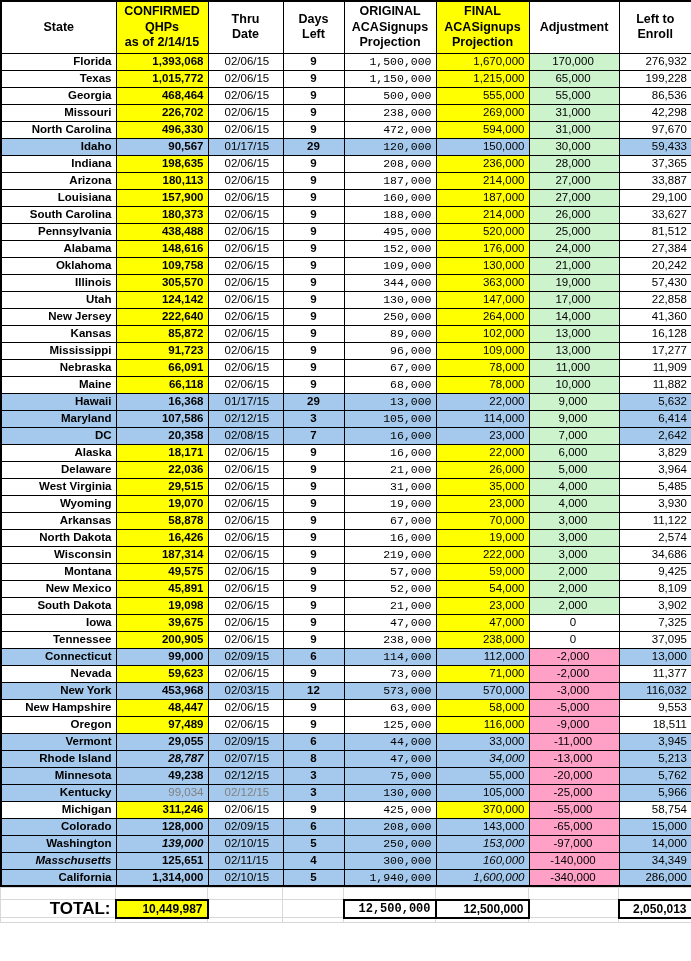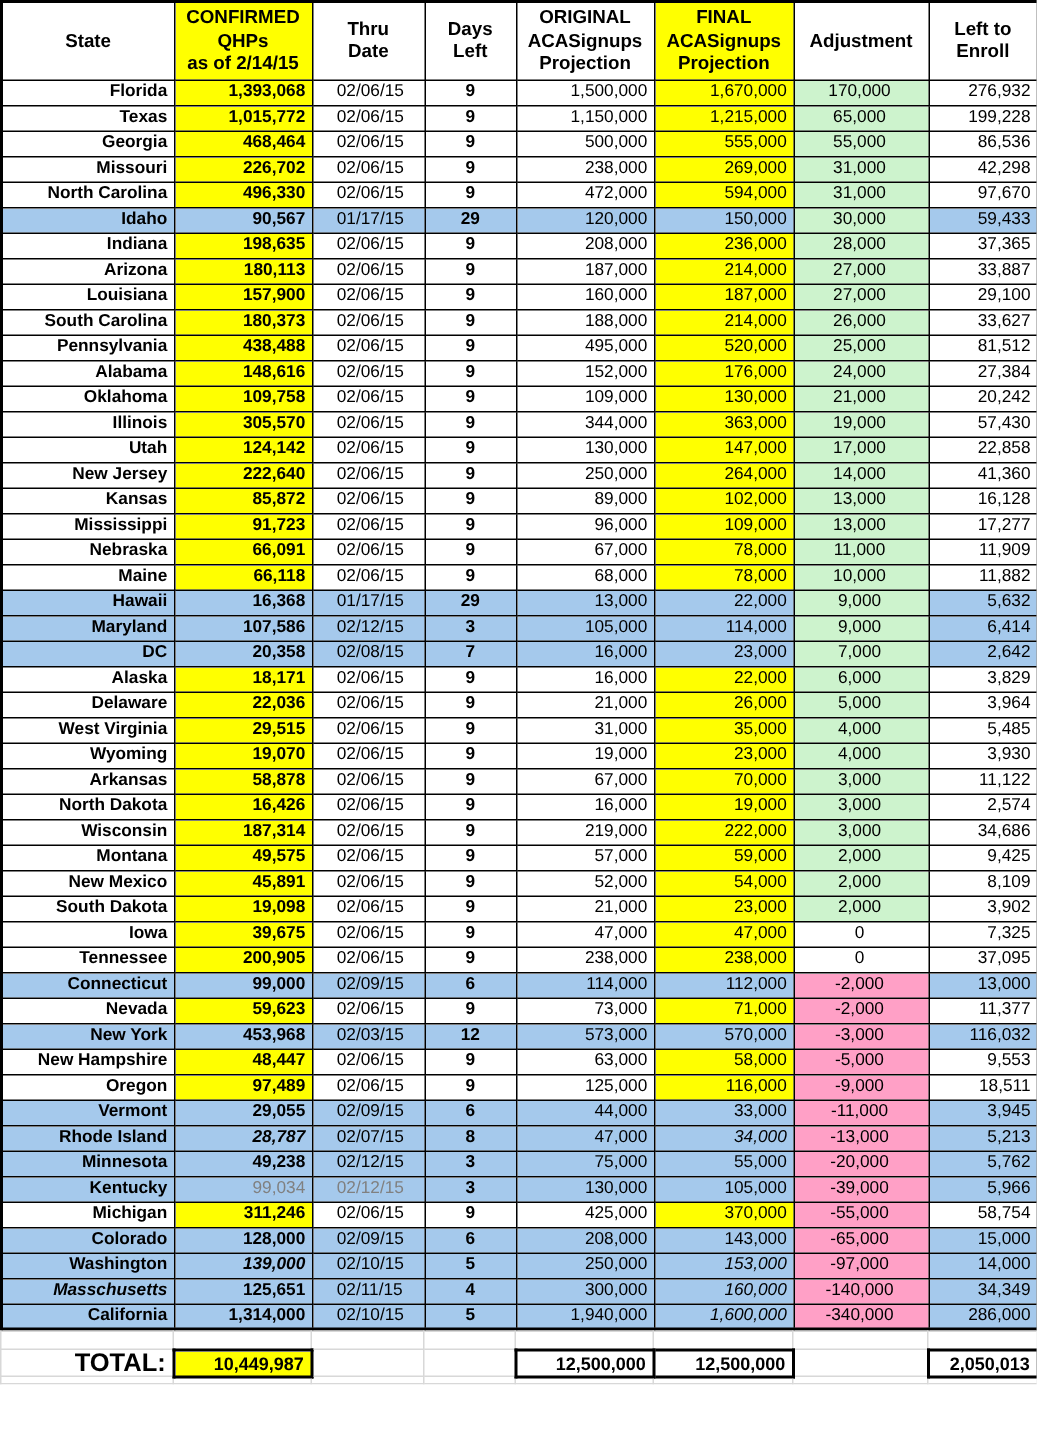--- a/index.html
+++ b/index.html
@@ -60,21 +60,21 @@
   td.pbg { background: var(--pink) !important; }
 
   .b   { font-weight: 700; }
   .it  { font-style: italic; }
   .gray { color: var(--graytext) !important; font-weight: 400 !important; }
 
   .c-state { text-align: right; margin-top: 34px; }
   .c-qhp   { text-align: right; margin-top: 20px; }
   .c-thru  { text-align: right; padding: 0 16px !important; }
   .c-days  { text-align: center; padding: 0 2px !important; }
-  .c-orig  { text-align: right; }
+  .c-orig  { text-align: right; font-family: Liberation Mono, monospace; }
   .c-final { text-align: right; }
   .c-adj   { text-align: center; }
   .c-left  { text-align: right; }
 
   
   table.footer td {
     box-sizing: border-box;
     overflow: hidden;
     white-space: nowrap;
     border: 1px solid var(--faintgrid);
@@ -564,21 +564,21 @@
           <td class="c-adj pbg">-20,000</td>
           <td class="c-left">5,762</td>
         </tr>
         <tr class="data blue">
           <td class="c-state b">Kentucky</td>
           <td class="c-qhp b gray">99,034</td>
           <td class="c-thru gray">02/12/15</td>
           <td class="c-days b">3</td>
           <td class="c-orig">130,000</td>
           <td class="c-final">105,000</td>
-          <td class="c-adj pbg">-39,000</td>
+          <td class="c-adj pbg">-25,000</td>
           <td class="c-left">5,966</td>
         </tr>
         <tr class="data">
           <td class="c-state b">Michigan</td>
           <td class="c-qhp b ybg">311,246</td>
           <td class="c-thru">02/06/15</td>
           <td class="c-days b">9</td>
           <td class="c-orig">425,000</td>
           <td class="c-final ybg">370,000</td>
           <td class="c-adj pbg">-55,000</td>

